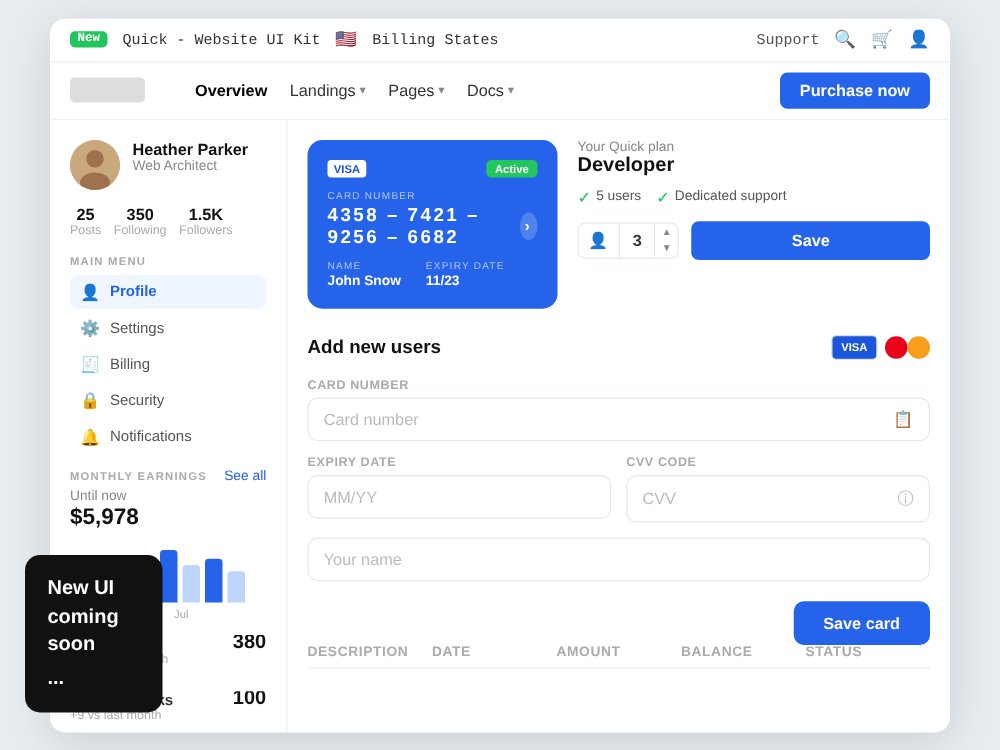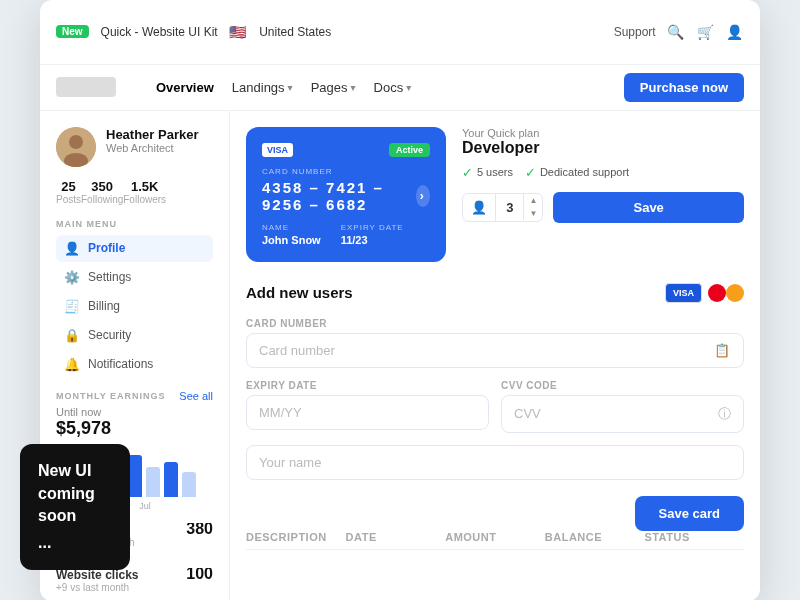--- a/index.html
+++ b/index.html
@@ -18,25 +18,26 @@
       width: 720px;
       background: #fff;
       border-radius: 12px;
       box-shadow: 0 8px 40px rgba(0,0,0,0.13);
       overflow: hidden;
     }
     
     .topbar {
       display: flex;
       align-items: center;
-      padding: 24px 16px;
+      padding: 8px 16px;
       border-bottom: 1px solid #eef0f3;
       font-size: 12px;
       color: #555;
       gap: 12px;
+      font-family: Liberation Mono, monospace;
     }
     .badge-new {
       background: #22c55e;
       color: #fff;
       border-radius: 4px;
       padding: 1px 6px;
       font-size: 10px;
       font-weight: 700;
     }
     .topbar-site { font-size: 12px; color: #333; }
@@ -94,21 +95,21 @@
     .user-info { display: flex; align-items: flex-start; gap: 10px; margin-bottom: 12px; }
     .avatar {
       width: 40px; height: 40px; border-radius: 50%;
       background: #c9a87c;
       overflow: hidden;
       display: flex; align-items: center; justify-content: center;
       font-size: 20px;
     }
     .user-name { font-size: 13px; font-weight: 700; color: #111; }
     .user-role { font-size: 11px; color: #888; }
-    .user-stats { display: flex; gap: 0; margin-bottom: 14px; }
+    .user-stats { display: flex; gap: 10px; margin-bottom: 14px; }
     .stat { text-align: center; }
     .stat-num { font-size: 13px; font-weight: 700; color: #111; }
     .stat-label { font-size: 10px; color: #aaa; }
 
     .menu-title { font-size: 9px; color: #aaa; font-weight: 700; letter-spacing: 1px; margin-bottom: 6px; text-transform: uppercase; }
     .menu-item {
       display: flex; align-items: center; gap: 8px;
       padding: 6px 8px; border-radius: 6px; cursor: pointer;
       font-size: 12px; color: #555; margin-bottom: 2px;
     }
@@ -244,21 +245,21 @@
   </style>
 </head>
 <body>
 
 <div class="browser-frame">
 
   <div class="topbar">
     <span class="badge-new">New</span>
     <span class="topbar-site">Quick - Website UI Kit</span>
     <span class="topbar-flag">🇺🇸</span>
-    <span class="topbar-country">United States</span>
+    <span class="topbar-country">Billing States</span>
     <div class="topbar-right">
       <span style="cursor:pointer">Support</span>
       <span class="topbar-icon">🔍</span>
       <span class="topbar-icon">🛒</span>
       <span class="topbar-icon">👤</span>
     </div>
   </div>
 
   <div class="navbar">
     <div class="logo-placeholder"></div>

